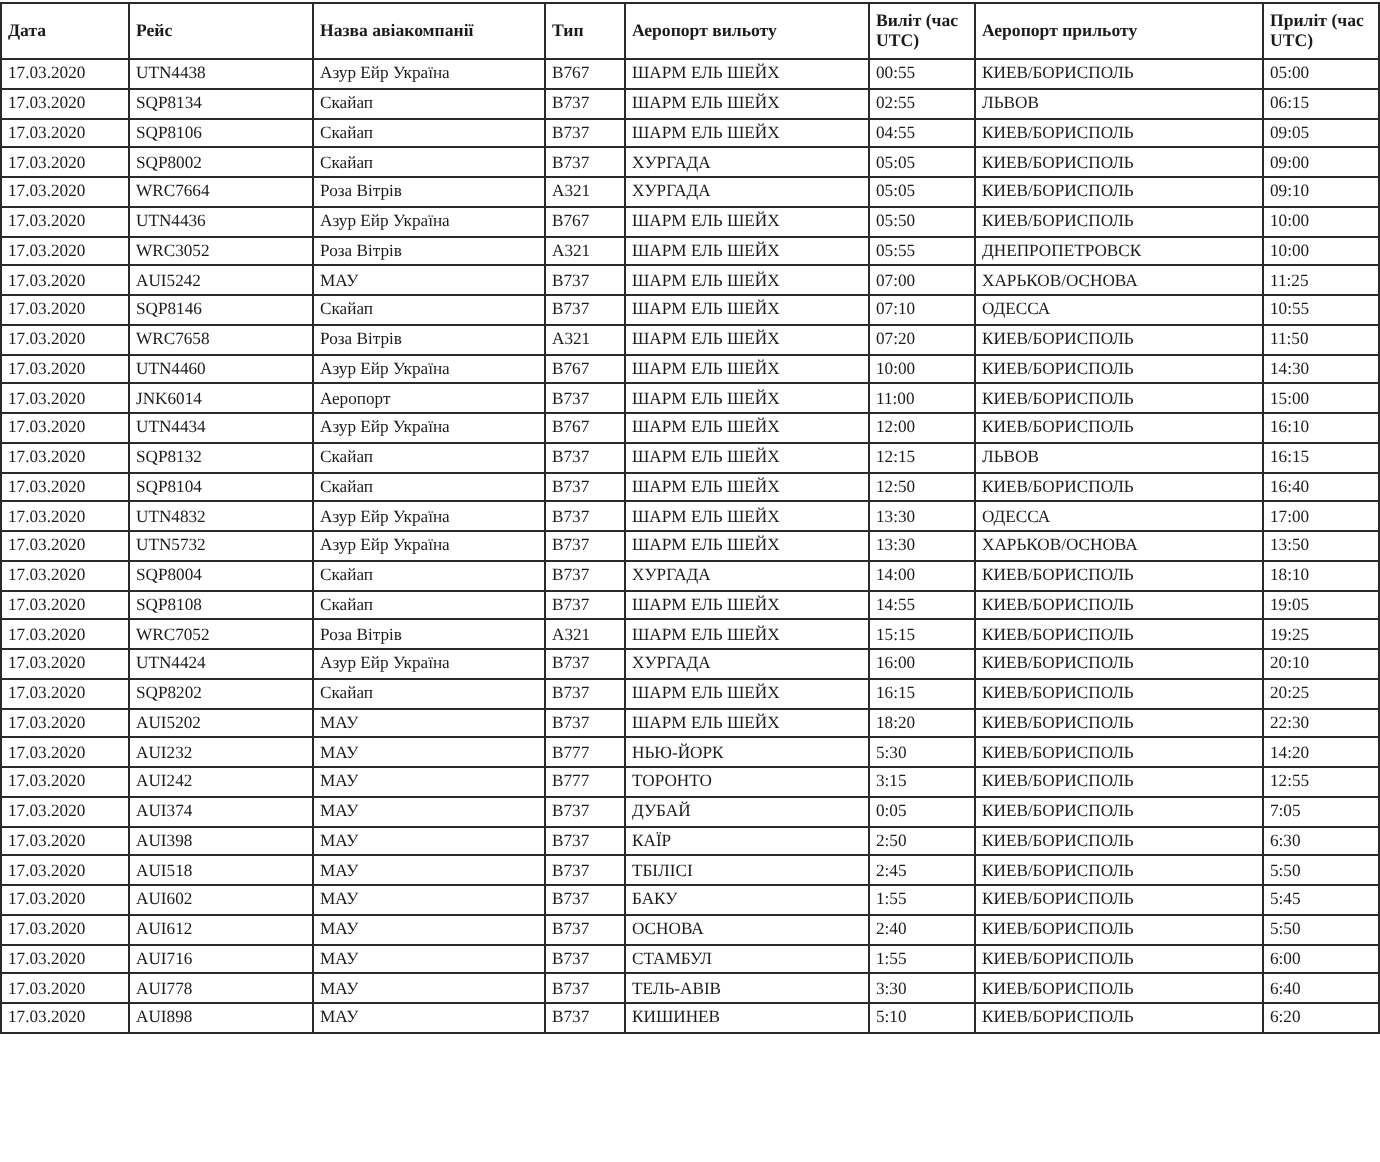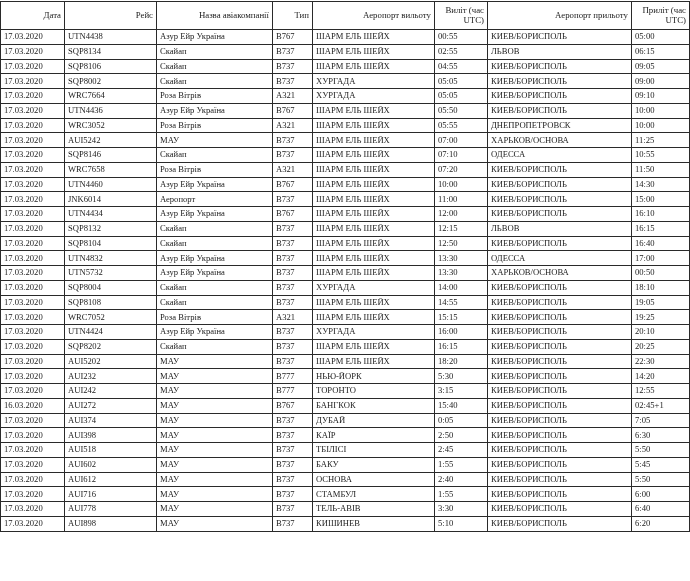--- a/index.html
+++ b/index.html
@@ -20,22 +20,22 @@
   table.flights th, table.flights td {
     border: 1px solid #2a2a2a;
     font-size: 8.6px;
     line-height: 1.05;
     padding: 0 3px;
     overflow: hidden;
     vertical-align: middle;
     background: #ffffff;
   }
   table.flights th {
-    font-weight: normal;
-    text-align: right;
+    font-weight: bold;
+    text-align: left;
     white-space: normal;
     height: 27px;
     font-size: 8.8px;
   }
   table.flights td {
     white-space: nowrap;
     height: 13.75px;
     text-align: left;
   }
   col.c-date   { width: 64px; }
@@ -236,21 +236,21 @@
           <td>17:00</td>
         </tr>
         <tr>
           <td>17.03.2020</td>
           <td>UTN5732</td>
           <td>Азур Ейр Україна</td>
           <td>B737</td>
           <td>ШАРМ ЕЛЬ ШЕЙХ</td>
           <td>13:30</td>
           <td>ХАРЬКОВ/ОСНОВА</td>
-          <td>00:50</td>
+          <td>13:50</td>
         </tr>
         <tr>
           <td>17.03.2020</td>
           <td>SQP8004</td>
           <td>Скайап</td>
           <td>B737</td>
           <td>ХУРГАДА</td>
           <td>14:00</td>
           <td>КИЕВ/БОРИСПОЛЬ</td>
           <td>18:10</td>
@@ -317,30 +317,20 @@
         </tr>
         <tr>
           <td>17.03.2020</td>
           <td>AUI242</td>
           <td>МАУ</td>
           <td>B777</td>
           <td>ТОРОНТО</td>
           <td>3:15</td>
           <td>КИЕВ/БОРИСПОЛЬ</td>
           <td>12:55</td>
-        </tr>
-        <tr>
-          <td>16.03.2020</td>
-          <td>AUI272</td>
-          <td>МАУ</td>
-          <td>B767</td>
-          <td>БАНГКОК</td>
-          <td>15:40</td>
-          <td>КИЕВ/БОРИСПОЛЬ</td>
-          <td>02:45+1</td>
         </tr>
         <tr>
           <td>17.03.2020</td>
           <td>AUI374</td>
           <td>МАУ</td>
           <td>B737</td>
           <td>ДУБАЙ</td>
           <td>0:05</td>
           <td>КИЕВ/БОРИСПОЛЬ</td>
           <td>7:05</td>

